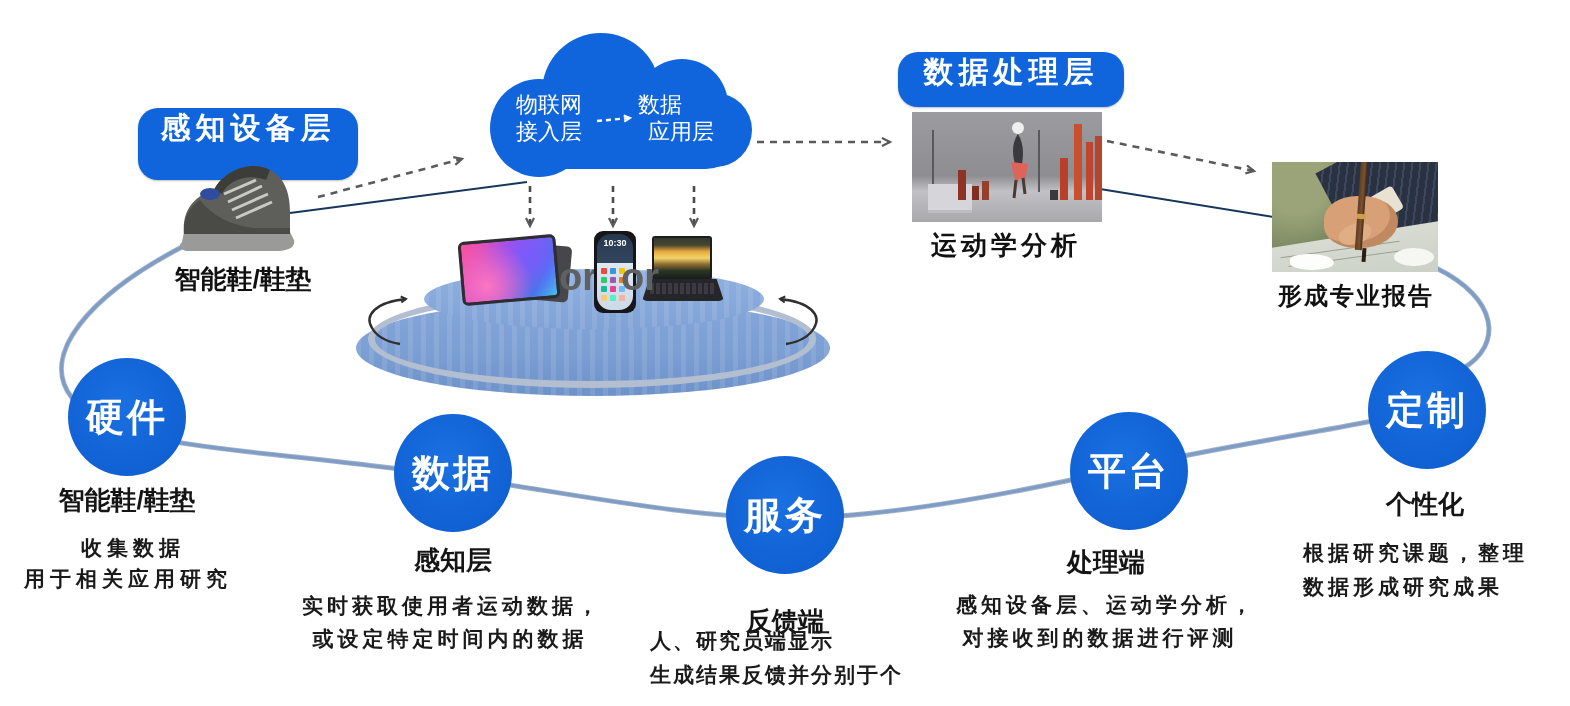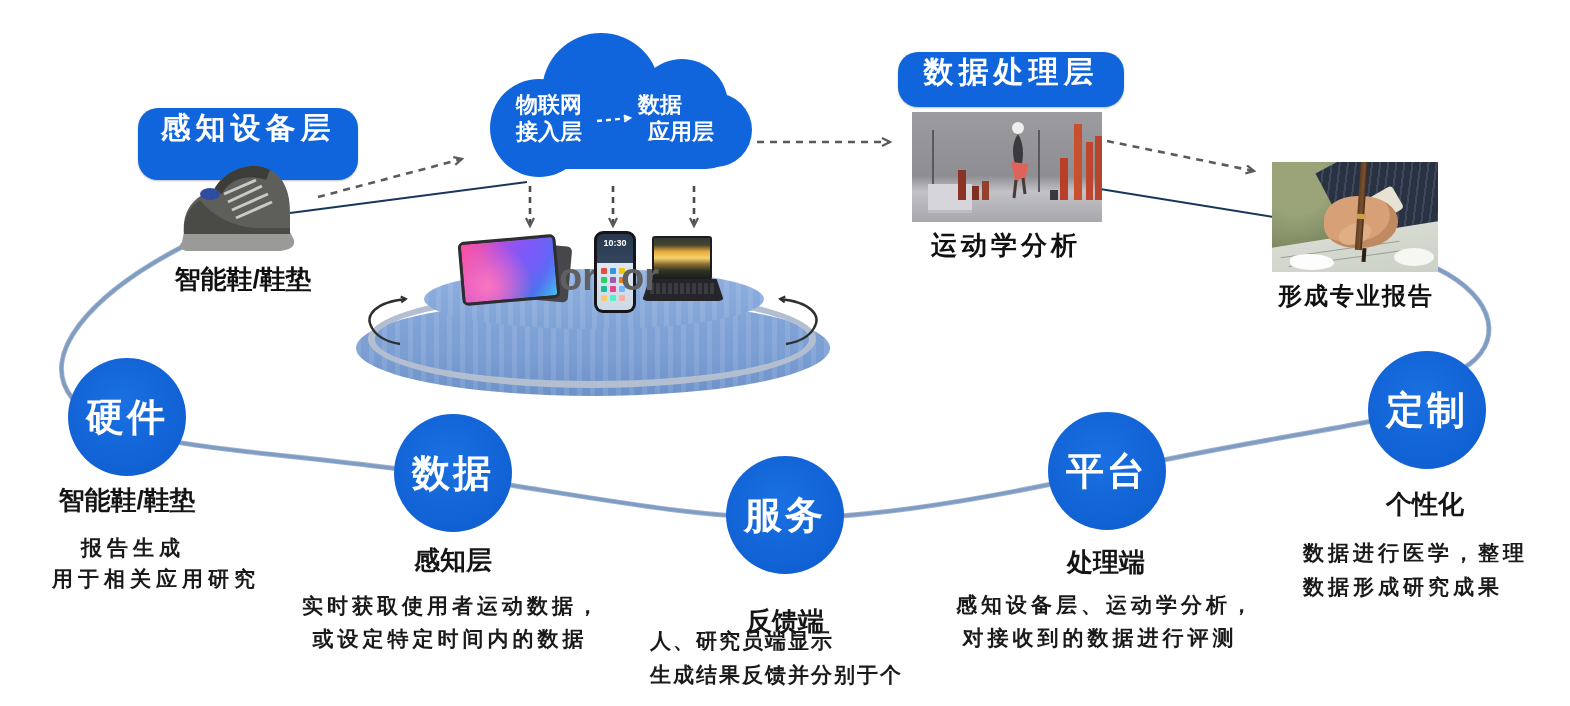--- a/index.html
+++ b/index.html
@@ -11,21 +11,21 @@
   .pill{
     position:absolute;background:#1165DC;color:#fff;border-radius:20px;
     display:flex;align-items:flex-start;justify-content:center;
     font-weight:bold;font-size:30px;letter-spacing:5px;
     box-shadow:0 1px 2px rgba(0,0,0,.25);
   }
   
   .cloud{position:absolute;left:490px;top:33px;width:262px;height:142px;}
   .cloud .puff{position:absolute;background:#1165DC;border-radius:50%;}
   .cloud .base{position:absolute;background:#1165DC;border-radius:40px;}
-  .cloud-text{position:absolute;color:#fff;font-weight:bold;font-size:22px;line-height:27px;text-align:left;}
+  .cloud-text{position:absolute;color:#fff;font-weight:normal;font-size:22px;line-height:27px;text-align:left;}
   
   .node-circle{
     position:absolute;width:118px;height:118px;border-radius:50%;
     background:radial-gradient(circle at 45% 40%, #1a70e2 0%, #1060d2 75%, #0b53b8 100%);
     color:#fff;display:flex;align-items:center;justify-content:center;
     font-weight:bold;font-size:38px;letter-spacing:3px;
   }
   .subtitle{position:absolute;transform:translateX(-50%);font-weight:bold;font-size:26px;color:#151515;white-space:nowrap;}
   .descline{position:absolute;transform:translateX(-50%);font-weight:bold;font-size:21px;color:#1a1a1a;letter-spacing:5px;white-space:nowrap;}
   .descblock{position:absolute;font-weight:bold;font-size:21px;color:#1a1a1a;letter-spacing:2px;line-height:34px;text-align:left;white-space:nowrap;}
@@ -50,21 +50,21 @@
   
   .or-text{position:absolute;transform:translateX(-50%);font-weight:bold;font-size:38px;color:#5f6062;}
   .tablet-back{position:absolute;left:506px;top:244px;width:64px;height:56px;background:#47474b;border-radius:5px;transform:rotate(5deg);}
   .tablet{position:absolute;left:460px;top:238px;width:98px;height:64px;background:#2e2e32;border-radius:6px;transform:rotate(-5deg);padding:3px;box-sizing:border-box;}
   .tablet .screen{width:100%;height:100%;border-radius:3px;
     background:
       radial-gradient(circle at 25% 75%, rgba(255,120,190,.95) 0%, rgba(255,120,190,0) 55%),
       radial-gradient(circle at 75% 25%, rgba(120,90,255,.9) 0%, rgba(120,90,255,0) 60%),
       linear-gradient(120deg,#ff4f9e 0%,#b44be0 45%,#3f7ae8 80%,#43c6f0 100%);}
   .phone{position:absolute;left:594px;top:231px;width:42px;height:82px;background:#15151a;border-radius:9px;padding:3px;box-sizing:border-box;}
-  .phone .screen{position:relative;width:100%;height:100%;border-radius:6px;overflow:hidden;
+  .phone .screen{position:relative;width:100%;height:100%;border-radius:14px;overflow:hidden;
     background:linear-gradient(180deg,#27384e 0%,#33465e 38%,#dfe7f0 38%,#cdd9e6 100%);}
   .phone .time{position:absolute;top:4px;left:0;width:100%;text-align:center;color:#fff;font-size:9px;font-weight:bold;letter-spacing:0px;}
   .phone .grid{position:absolute;top:34px;left:4px;width:30px;display:flex;flex-wrap:wrap;gap:3px;}
   .phone .grid i{display:block;width:6px;height:6px;border-radius:1px;}
   .phone .grid i:nth-child(1){background:#e74c3c}.phone .grid i:nth-child(2){background:#3498db}
   .phone .grid i:nth-child(3){background:#f1c40f}.phone .grid i:nth-child(4){background:#2ecc71}
   .phone .grid i:nth-child(5){background:#9b59b6}.phone .grid i:nth-child(6){background:#e67e22}
   .phone .grid i:nth-child(7){background:#1abc9c}.phone .grid i:nth-child(8){background:#e84393}
   .phone .grid i:nth-child(9){background:#74b9ff}.phone .grid i:nth-child(10){background:#fdcb6e}
   .phone .grid i:nth-child(11){background:#55efc4}.phone .grid i:nth-child(12){background:#fab1a0}
@@ -227,48 +227,48 @@
 
   <div class="node-circle" style="left:68px;top:358px;z-index:4">
     <span>硬件</span>
     </div>
   <div class="node-circle" style="left:394px;top:414px;z-index:4">
     <span>数据</span>
     </div>
   <div class="node-circle" style="left:726px;top:456px;z-index:4">
     <span>服务</span>
     </div>
-  <div class="node-circle" style="left:1048px;top:412px;z-index:4">
+  <div class="node-circle" style="left:1070px;top:412px;z-index:4">
     <span>平台</span>
     </div>
   <div class="node-circle" style="left:1368px;top:351px;z-index:4">
     <span>定制</span>
     </div>
 
   <div class="subtitle" style="left:127px;top:483px">智能鞋/鞋垫</div>
-  <div class="descline" style="left:133px;top:534px">报告生成</div>
-  <div class="descline" style="left:156px;top:565px">用于相关应用研究</div>
+  <div class="descline" style="left:133px;top:534px">收集数据</div>
+  <div class="descline" style="left:128px;top:565px">用于相关应用研究</div>
 
   <div class="subtitle" style="left:453px;top:543px">感知层</div>
   <div class="descline" style="left:450px;top:625px;letter-spacing:4px">或设定特定时间内的数据</div>
   <div class="descline" style="left:452px;top:592px;letter-spacing:4px">实时获取使用者运动数据，</div>
 
   <div class="subtitle" style="left:785px;top:604px">反馈端</div>
   <div class="descblock" style="left:650px;top:624px">
     <div>人、研究员端显示</div>
     <div>生成结果反馈并分别于个</div>
   </div>
 
   <div class="subtitle" style="left:1106px;top:545px">处理端</div>
   <div class="descline" style="left:1106px;top:591px;letter-spacing:4px">感知设备层、运动学分析，</div>
   <div class="descline" style="left:1100px;top:624px;letter-spacing:4px">对接收到的数据进行评测</div>
 
   <div class="subtitle" style="left:1425px;top:487px">个性化</div>
   <div class="descblock" style="left:1303px;top:536px;letter-spacing:4px">
-    <div>数据进行医学，整理</div>
+    <div>根据研究课题，整理</div>
     <div>数据形成研究成果</div>
   </div>
 
   <svg class="svglayer" width="1570" height="706" style="z-index:6">
     <defs>
       <marker id="chevGray" markerWidth="16" markerHeight="16" refX="9" refY="5" orient="auto" markerUnits="userSpaceOnUse">
         <path d="M1,1 L9,5 L1,9" stroke="#5a5a5a" stroke-width="2.2" fill="none"></path>
       </marker>
       <marker id="chevWhite" markerWidth="14" markerHeight="14" refX="7" refY="4" orient="auto" markerUnits="userSpaceOnUse">
         <path d="M1,1 L7,4 L1,7" stroke="#ffffff" stroke-width="2" fill="none"></path>

